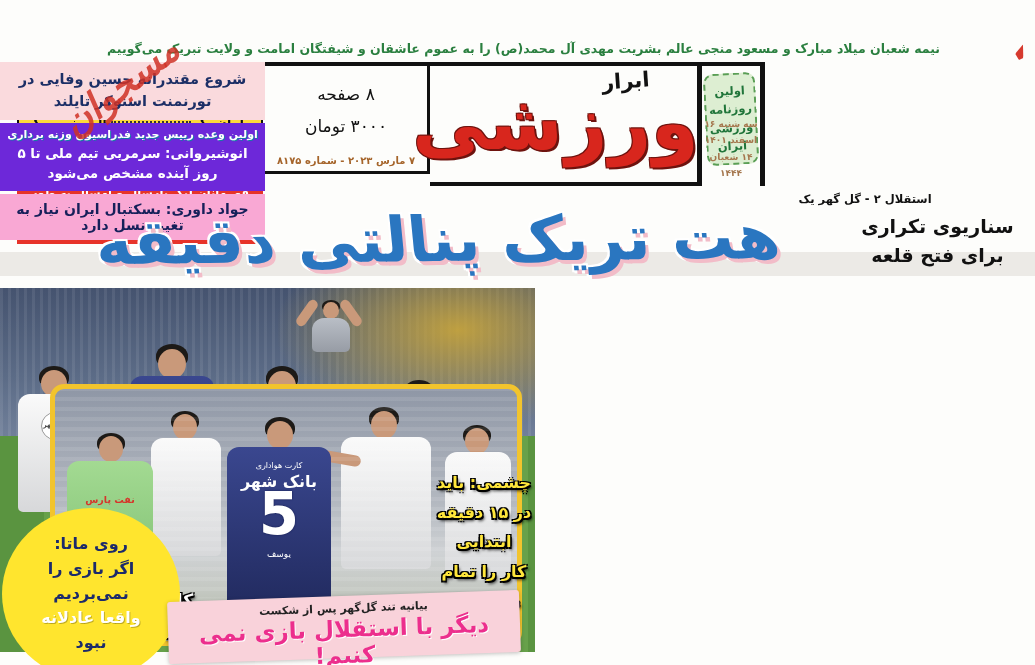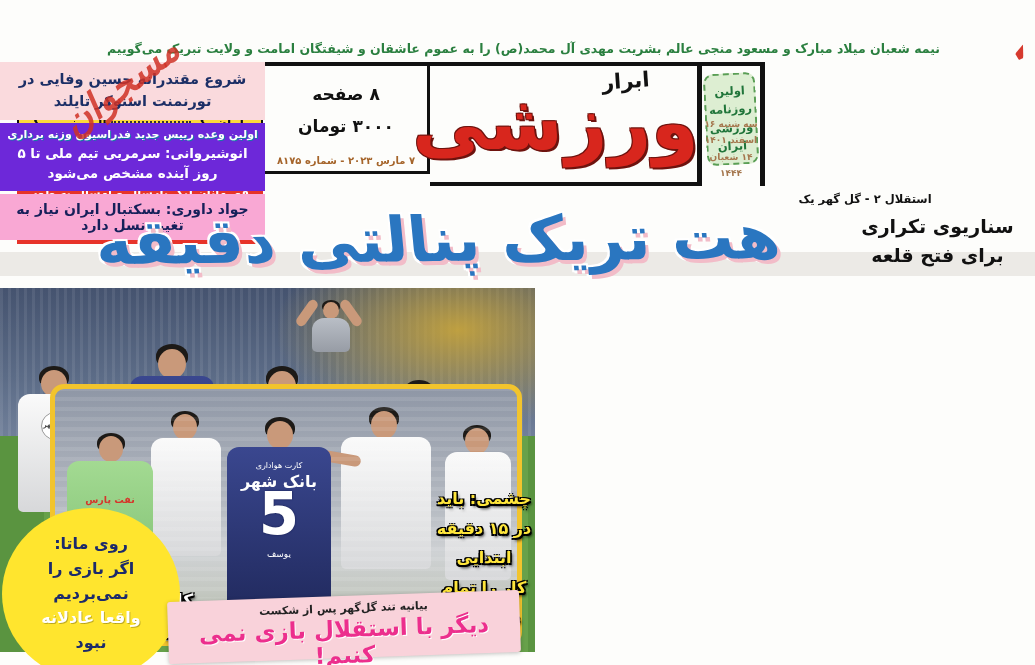--- a/index.html
+++ b/index.html
@@ -17,21 +17,21 @@
   .results-body{background:#fdd93b;border:2px solid #111;border-top:none;padding:4px 9px 5px;}
   .res-row{display:flex;align-items:baseline;font-weight:bold;font-size:12.5px;line-height:1.8;color:#111;}
   .res-dots{flex:1;border-bottom:2px dotted #333;margin:0 4px;transform:translateY(-4px);}
   .red-note{background:#e73329;color:#fff;text-align:center;padding:4px 4px 6px;margin-top:3px;}
   .red-note-title{color:#ffe23c;font-size:10.5px;font-weight:bold;margin-bottom:2px;}
   .red-note-line{font-size:11.5px;font-weight:bold;line-height:1.55;}
   
   .pricebox{position:absolute;right:605px;top:62px;width:165px;height:112px;
             border-top:4px solid #111;border-bottom:3px solid #111;border-right:3px solid #111;
             text-align:center;padding-top:12px;box-sizing:border-box;}
-  .pages,.price{font-weight:bold;font-size:17px;line-height:1.9;color:#111;}
+  .pages,.price{font-weight:normal;font-size:17px;line-height:1.9;color:#111;}
   .date-line{position:absolute;bottom:5px;left:4px;right:4px;font-size:10px;color:#a5642a;
              font-weight:bold;text-align:center;}
   .logobox{position:absolute;right:338px;top:62px;width:267px;height:124px;
            border-top:4px solid #111;border-bottom:4px solid #111;box-sizing:border-box;}
   .logo-pre{position:absolute;top:3px;right:48px;font-size:21px;font-weight:bold;color:#111;
             transform:rotate(-4deg);}
   .logo-main{position:absolute;top:6px;right:0;left:0;text-align:center;font-size:76px;
              font-weight:bold;color:#d8261d;line-height:1.35;transform:skewX(5deg);
              text-shadow:2px 2px 0 #6e130e,-1px -1px 0 #6e130e,1px -1px 0 #6e130e,-1px 1px 0 #6e130e;}
   .badgecol{position:absolute;right:270px;top:62px;width:68px;height:124px;
@@ -111,21 +111,21 @@
   .j-card{color:#fff;font-size:8px;text-align:center;width:100%;top:14px;}
   .j-bank{color:#fff;font-size:16px;font-weight:bold;text-align:center;width:100%;top:25px;}
   .j-num{color:#fff;font-size:58px;font-weight:bold;text-align:center;width:100%;top:38px;line-height:1;
          text-shadow:0 0 2px #10174a;}
   .j-name{color:#fff;font-size:9px;text-align:center;width:100%;top:102px;}
   .outline{text-shadow:1.5px 1.5px 0 #000,-1.5px -1.5px 0 #000,1.5px -1.5px 0 #000,
            -1.5px 1.5px 0 #000,2px 3px 3px rgba(0,0,0,.8);}
   .pr-dispute{position:absolute;left:4px;bottom:10px;width:228px;text-align:center;color:#fff;
               font-weight:bold;font-size:17px;line-height:1.65;z-index:4;}
   .pr-cheshmi{position:absolute;right:3px;top:180px;width:96px;text-align:center;color:#ffe63b;
-              font-weight:bold;font-size:16px;line-height:1.85;z-index:4;margin-top:16px;}
+              font-weight:bold;font-size:16px;line-height:1.85;z-index:4;}
   
   .bubble{position:absolute;right:855px;top:508px;width:178px;height:172px;background:#ffe52e;
           border-radius:50%;z-index:6;display:flex;flex-direction:column;justify-content:center;
           text-align:center;font-weight:bold;font-size:16px;color:#1c2a6b;line-height:1.55;}
   .bubble .white-line{color:#fff;text-shadow:1px 1px 0 rgba(0,0,0,.25);}
   .banner{position:absolute;right:515px;top:596px;width:352px;height:62px;background:#f9d2da;
           transform:rotate(-2deg);z-index:7;text-align:center;border-radius:3px;
           box-shadow:0 1px 4px rgba(0,0,0,.25);}
   .banner-kicker{font-size:11px;font-weight:bold;color:#222;margin-top:6px;}
   .banner-title{font-size:23px;font-weight:bold;color:#ec2f8d;text-shadow:1px 1px 0 #fff;margin-top:1px;}

